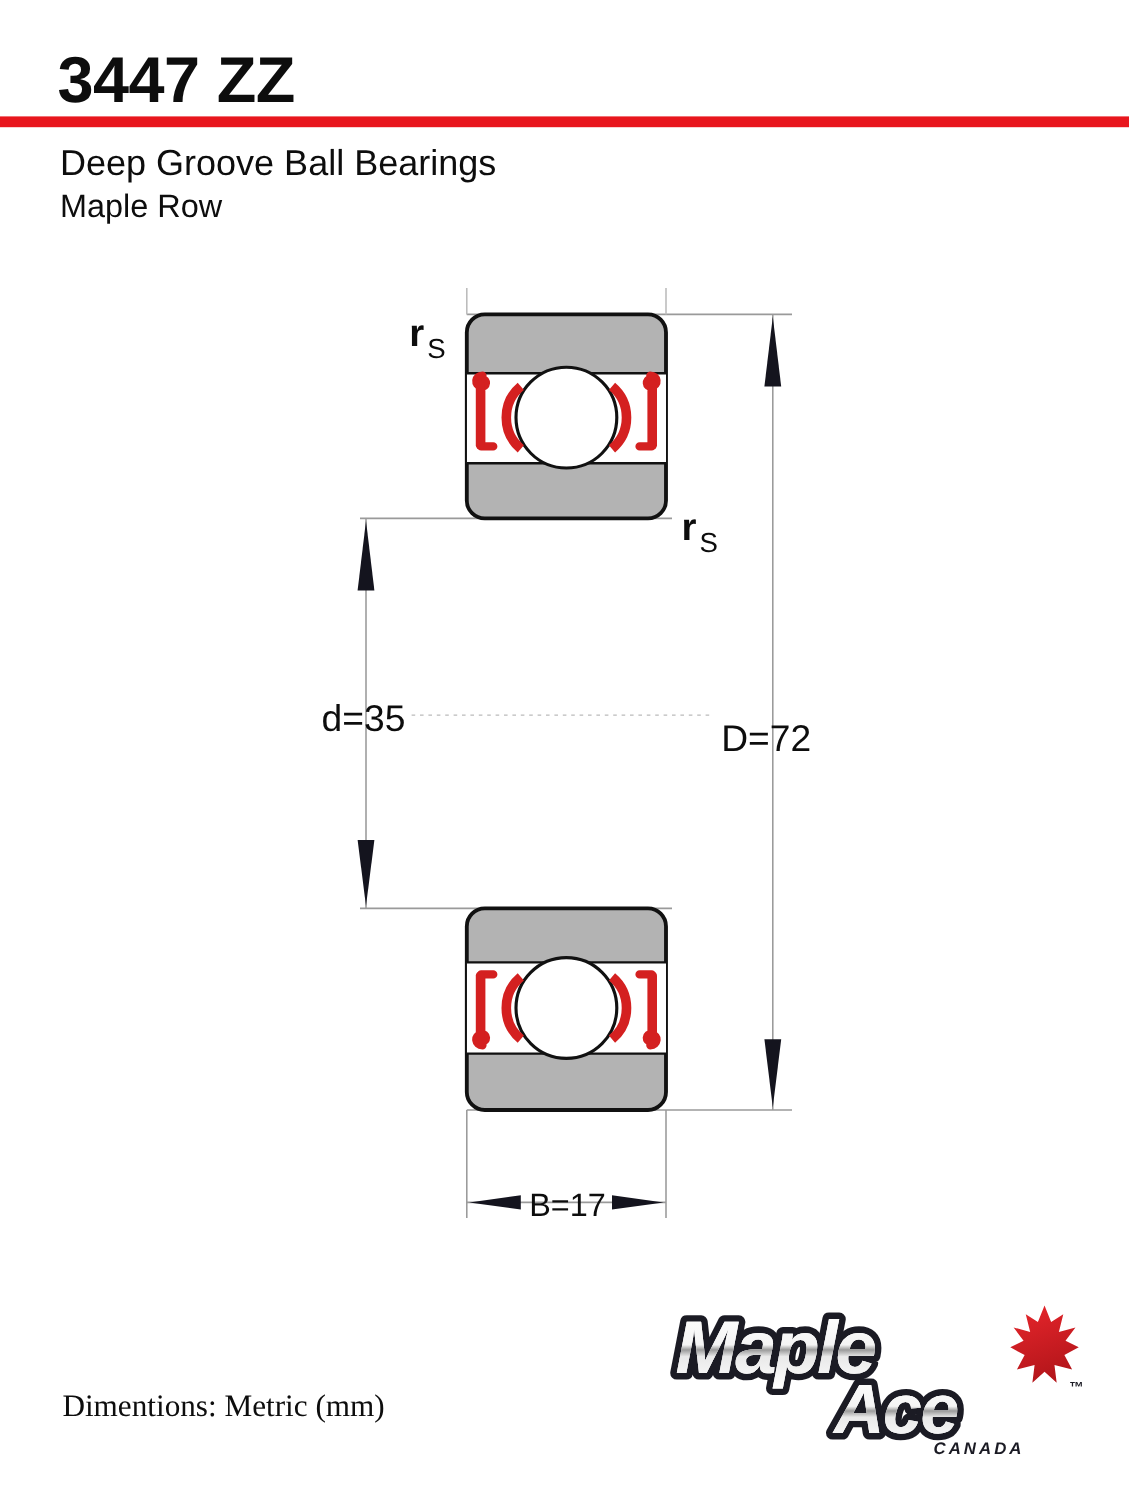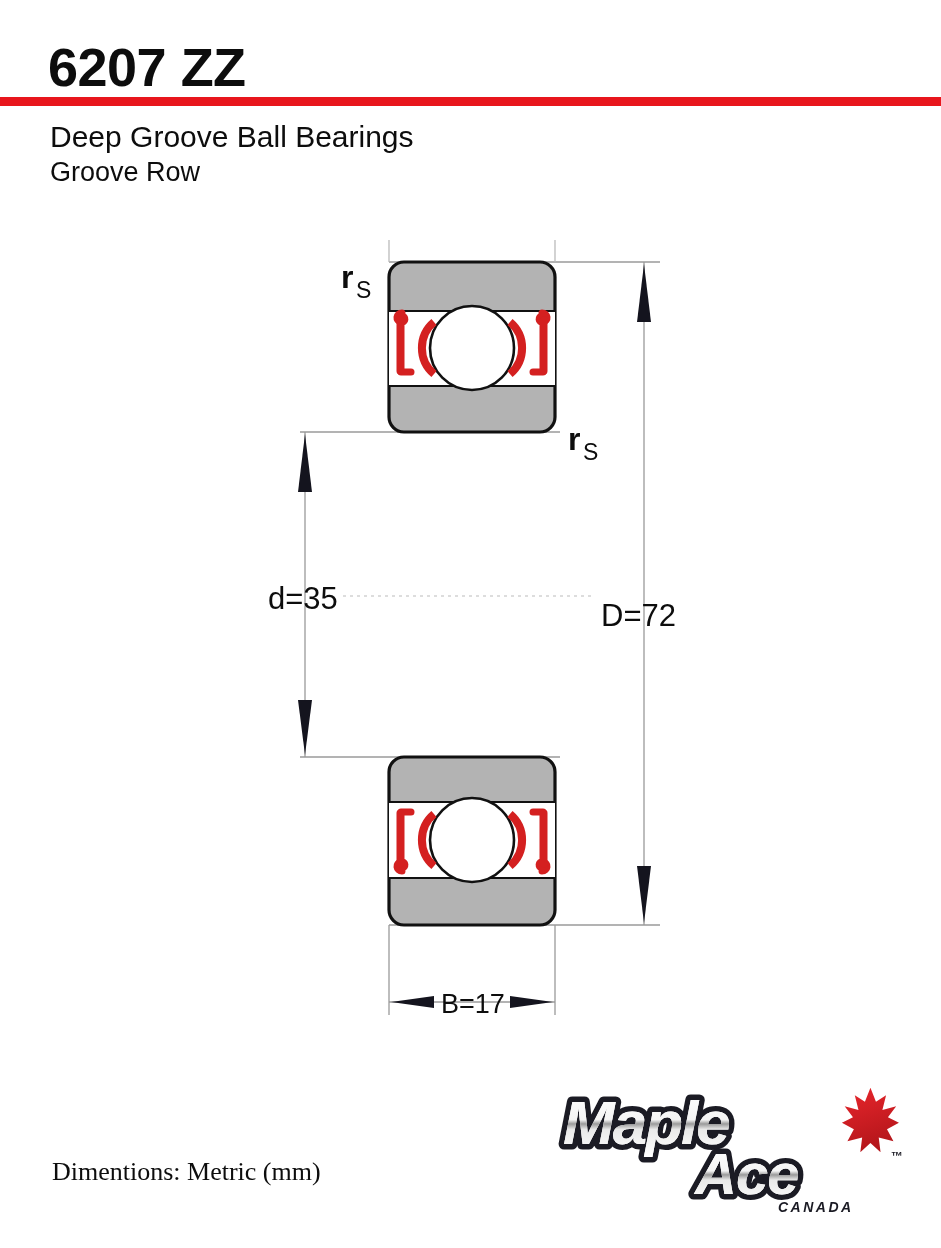--- a/index.html
+++ b/index.html
@@ -86,24 +86,24 @@
     top: 1078px;
     width: 370px;
     height: 145px;
   }
 </style>
 </head>
 <body>
 
 <div id="page">
 
-  <div class="part-number">6207 ZZ</div>
+  <div class="part-number">3447 ZZ</div>
   <div class="red-rule"></div>
   <div class="subtitle-1">Deep Groove Ball Bearings</div>
-  <div class="subtitle-2">Groove Row</div>
+  <div class="subtitle-2">Maple Row</div>
 
   <svg id="drawing" viewBox="0 0 941 1248">
     <defs>
 
       <clipPath id="clipTop">
         <rect x="389" y="262" width="166" height="170" rx="15" ry="15"></rect>
       </clipPath>
       <clipPath id="clipBot">
         <rect x="389" y="757" width="166" height="168" rx="15" ry="15"></rect>
       </clipPath>

